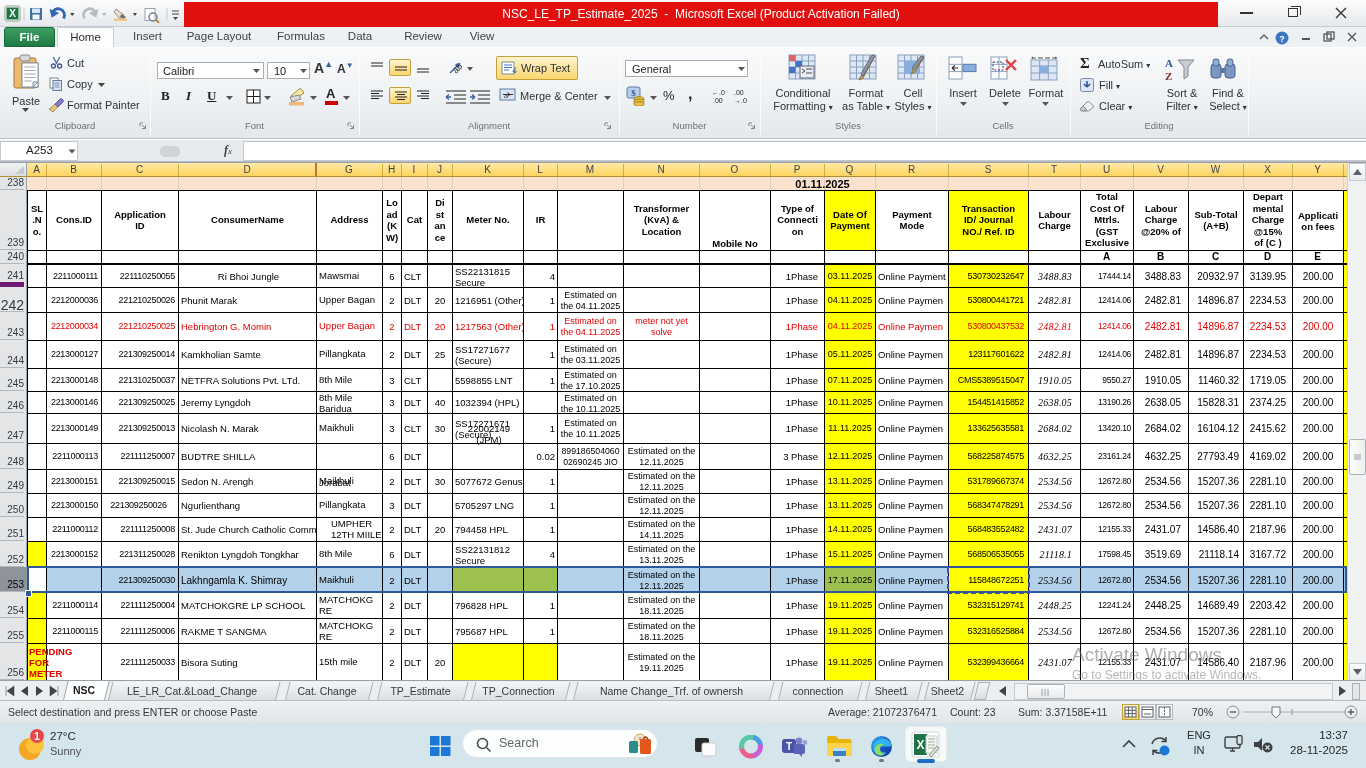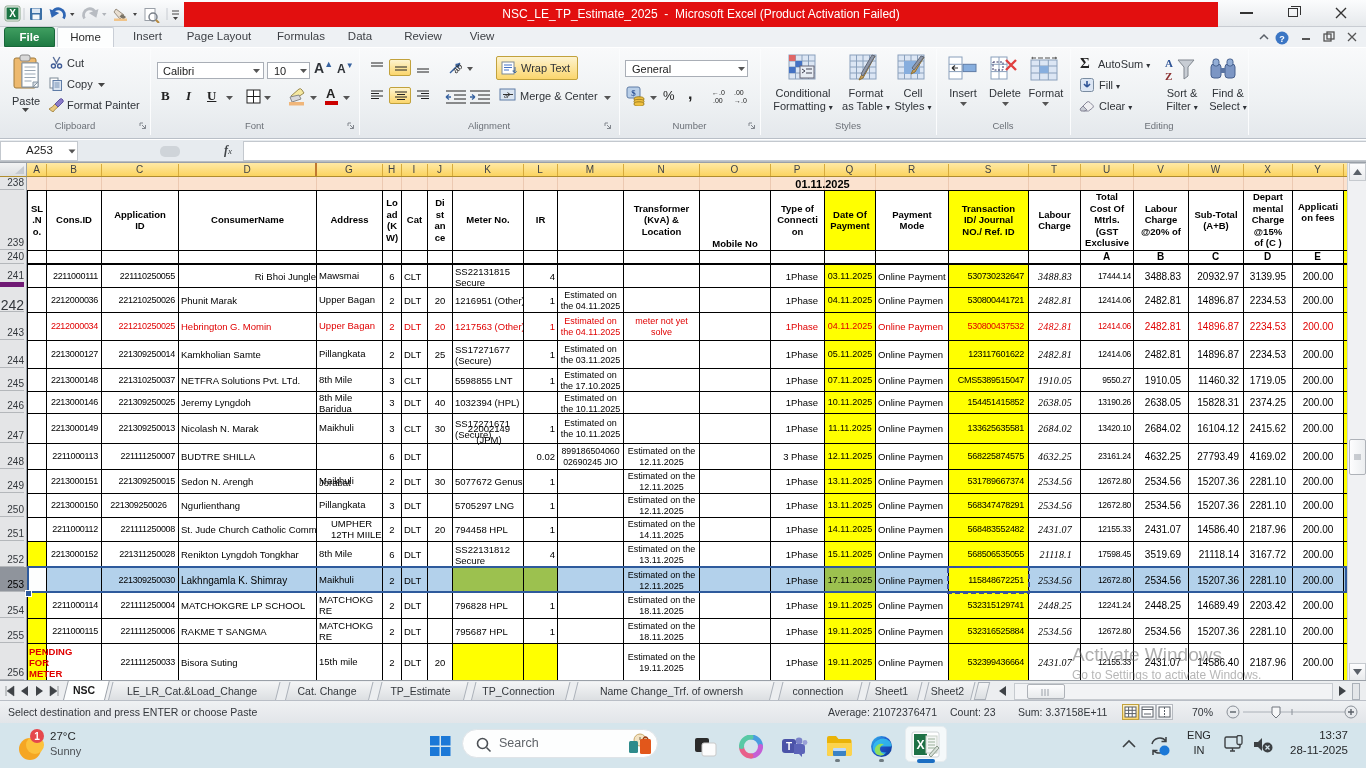--- a/index.html
+++ b/index.html
@@ -551,29 +551,29 @@
 <div class="hdr" style="left:700px;top:207px;width:70px;height:74px">Mobile No</div>
 <div class="hdr" style="left:771px;top:191px;width:53px;height:58px">Type of<br>Connecti<br>on</div>
 <div class="hdr" style="left:825px;top:191px;width:50px;height:58px">Date Of<br>Payment</div>
 <div class="hdr" style="left:876px;top:191px;width:72px;height:58px">Payment<br>Mode</div>
 <div class="hdr" style="left:949px;top:191px;width:79px;height:58px">Transaction<br>ID/ Journal<br>NO./ Ref. ID</div>
 <div class="hdr" style="left:1029px;top:191px;width:51px;height:58px">Labour<br>Charge</div>
 <div class="hdr" style="left:1081px;top:191px;width:52px;height:58px">Total<br>Cost Of<br>Mtrls.<br>(GST<br>Exclusive</div>
 <div class="hdr" style="left:1134px;top:191px;width:54px;height:58px">Labour<br>Charge<br>@20% of</div>
 <div class="hdr" style="left:1189px;top:191px;width:54px;height:58px">Sub-Total<br>(A+B)</div>
 <div class="hdr" style="left:1244px;top:191px;width:48px;height:58px">Depart<br>mental<br>Charge<br>@15%<br>of (C )</div>
-<div class="hdr" style="left:1293px;top:181px;width:50px;height:62px">Applicati<br>on fees</div>
+<div class="hdr" style="left:1293px;top:190px;width:50px;height:62px">Applicati<br>on fees</div>
 <div class="ab tc" style="left:1080px;top:251px;width:53px;font-weight:bold;font-size:10px">A</div>
 <div class="ab tc" style="left:1133px;top:251px;width:55px;font-weight:bold;font-size:10px">B</div>
 <div class="ab tc" style="left:1188px;top:251px;width:55px;font-weight:bold;font-size:10px">C</div>
 <div class="ab tc" style="left:1243px;top:251px;width:49px;font-weight:bold;font-size:10px">D</div>
 <div class="ab tc" style="left:1292px;top:251px;width:51px;font-weight:bold;font-size:10px">E</div>
 <div class="cell num" style="left:47px;top:271px;width:54px;text-align:right;padding-right:3px;font-size:9px;line-height:11px;">2211000111</div>
 <div class="cell num" style="left:102px;top:271px;width:76px;text-align:right;padding-right:3px;font-size:9px;line-height:11px;">221110250055</div>
-<div class="cell " style="left:179px;top:271px;width:137px;text-align:right;padding-left:2px;font-size:9.5px;line-height:11px;">Ri Bhoi Jungle</div>
+<div class="cell " style="left:179px;top:271px;width:137px;text-align:center;padding-left:2px;font-size:9.5px;line-height:11px;">Ri Bhoi Jungle</div>
 <div class="cell " style="left:317px;top:271.0px;width:65px;text-align:left;padding-left:2px;font-size:9.5px;line-height:10.5px;">Mawsmai</div>
 <div class="cell " style="left:383px;top:271px;width:18px;text-align:center;font-size:9.5px;line-height:11px;">6</div>
 <div class="cell " style="left:402px;top:271px;width:25px;text-align:left;padding-left:2px;font-size:9.5px;line-height:11px;">CLT</div>
 <div class="cell " style="left:453px;top:266px;width:70px;text-align:left;padding-left:2px;font-size:9.5px;line-height:11px;">SS22131815<br>Secure</div>
 <div class="cell " style="left:524px;top:271px;width:33px;text-align:right;padding-right:2px;font-size:9.5px;line-height:11px;">4</div>
 <div class="cell " style="left:771px;top:271px;width:53px;text-align:right;padding-right:6px;font-size:9.5px;line-height:11px;">1Phase</div>
 <div class="cell " style="left:825px;top:271px;width:50px;text-align:center;font-size:9px;line-height:11px;">03.11.2025</div>
 <div class="cell " style="left:876px;top:271px;width:72px;text-align:left;padding-left:2px;font-size:9.5px;line-height:11px;">Online Payment</div>
 <div class="cell num" style="left:949px;top:271px;width:79px;text-align:right;padding-right:4px;font-size:9px;line-height:11px;">530730232647</div>
 <div class="cell scrf" style="left:1029px;top:271px;width:51px;text-align:right;padding-right:8px;font-size:10px;line-height:11px;">3488.83</div>

